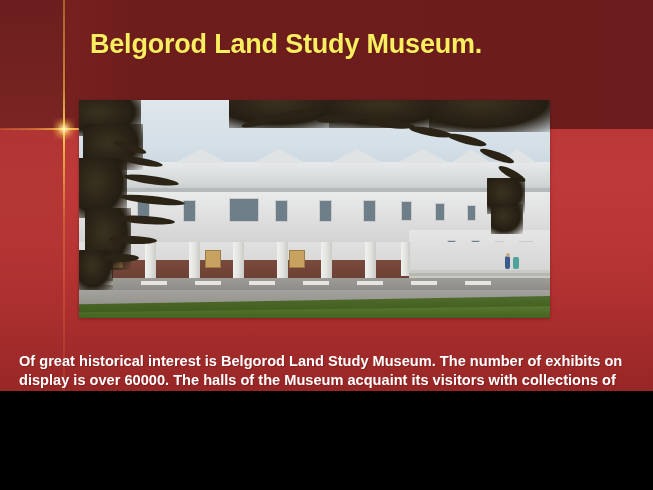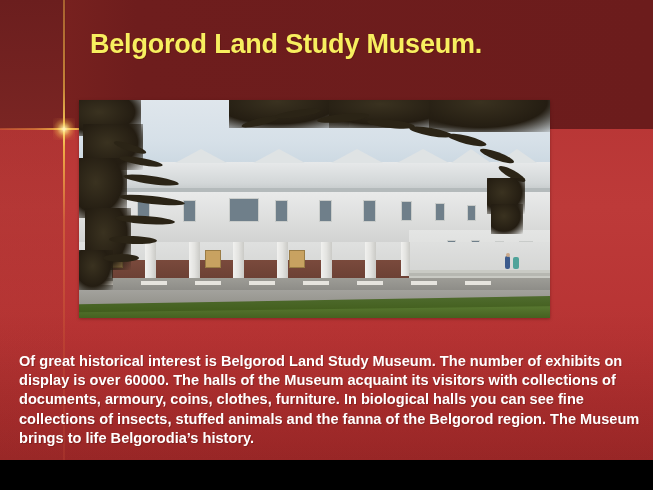--- a/index.html
+++ b/index.html
@@ -7,21 +7,21 @@
   html, body {
     width: 653px;
     height: 490px;
     overflow: hidden;
     background: #000;
   }
 
   #slide {
     position: relative;
     width: 653px;
-    height: 460px;
+    height: 391px;
     font-family: "Liberation Sans", sans-serif;
     overflow: hidden;
   }
 
   
   
   .bg-base {
     position: absolute;
     inset: 0;
     background: linear-gradient(180deg, #b33232 0%, #bd3a39 45%, #b73333 75%, #a82c2c 100%);

